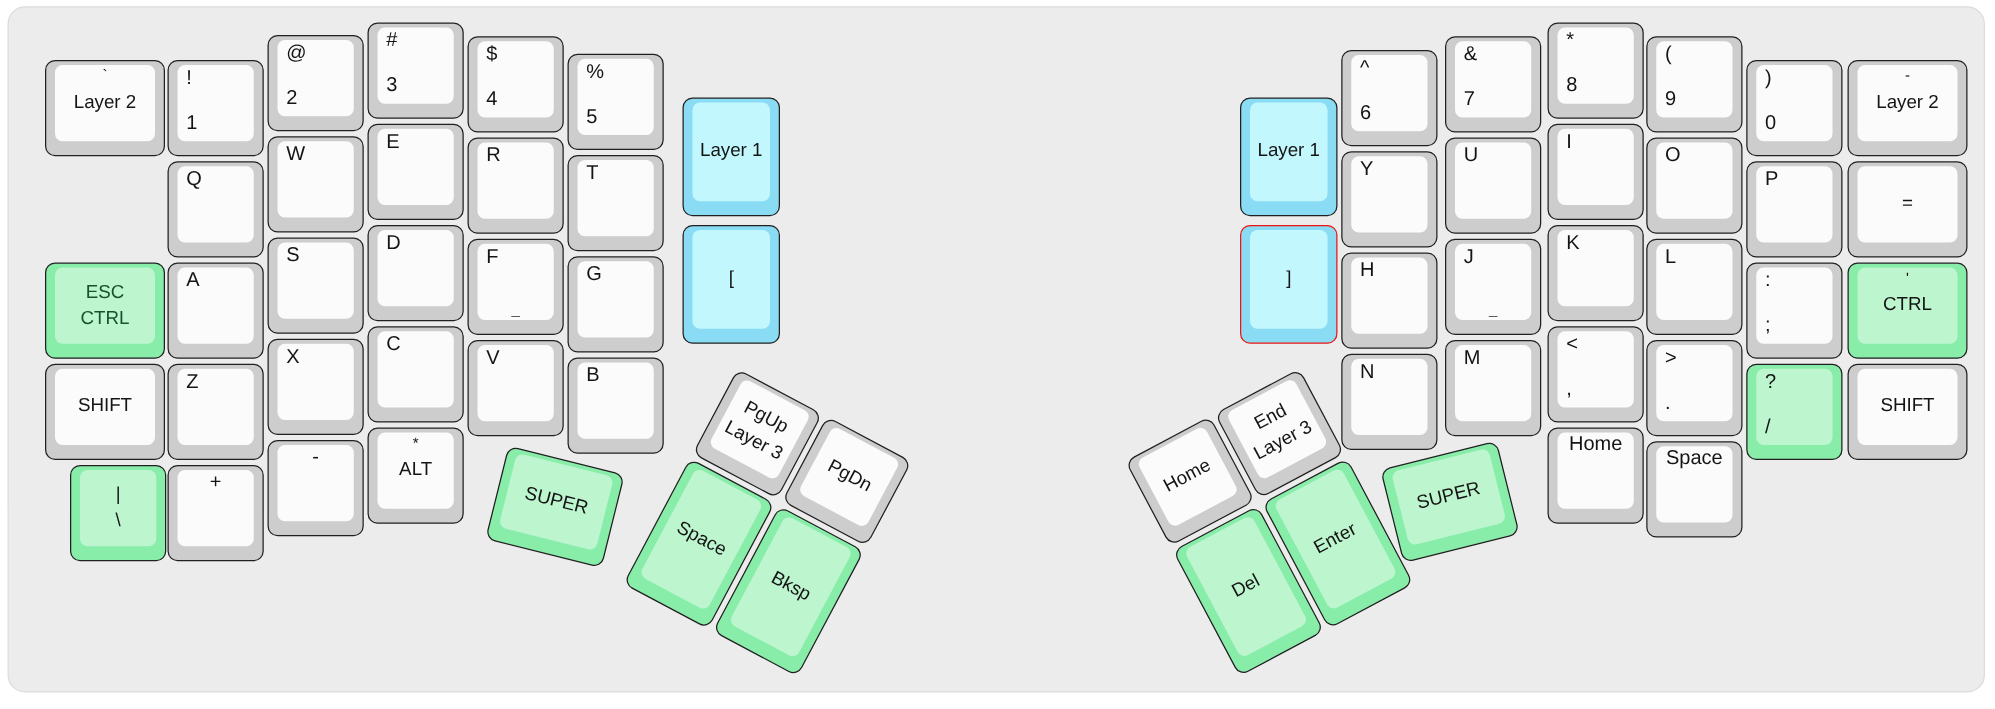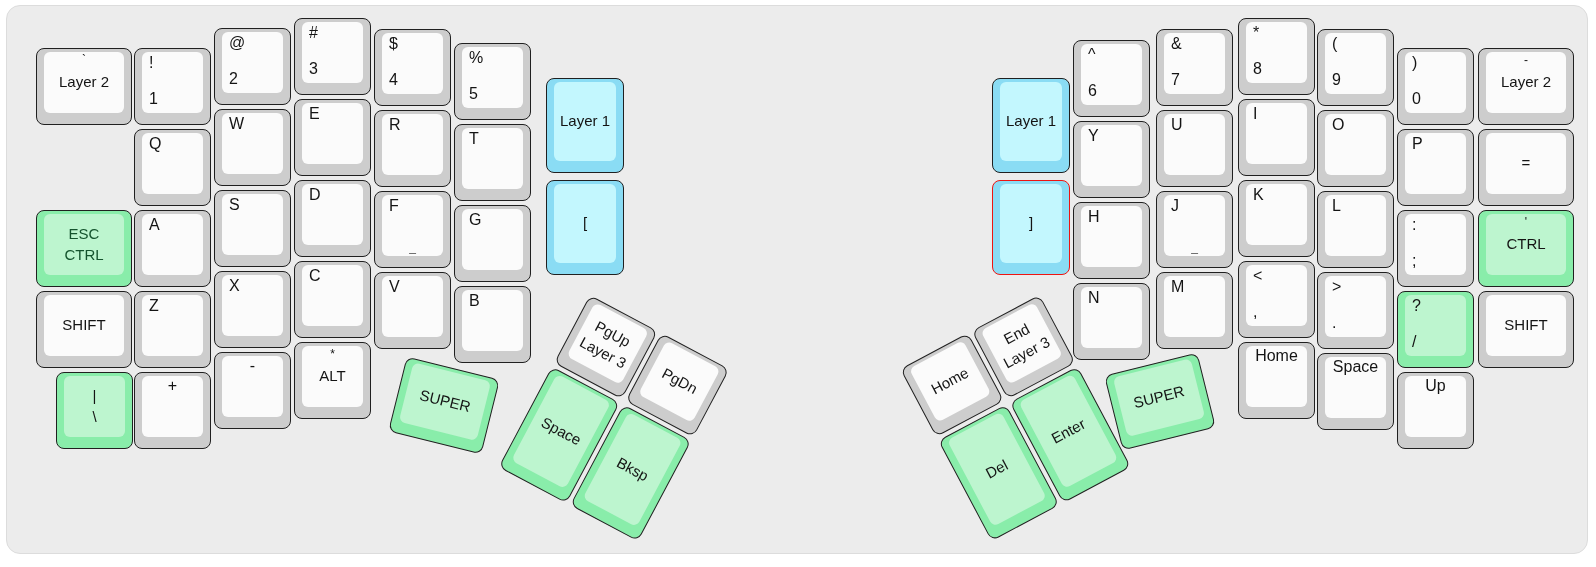--- a/index.html
+++ b/index.html
@@ -352,25 +352,20 @@
           <div class="lab p-tl" style="color: rgb(20, 20, 20);">:</div>
           <div class="lab p-bl" style="color: rgb(20, 20, 20);">;</div>
         </div>
       </div>
       <div class="key" style="left: 1397px; top: 291px; width: 77px; height: 77px; background: rgb(137, 237, 170); border-color: rgb(32, 32, 32);">
         <div class="cap" style="background: rgb(189, 245, 207);">
           <div class="lab p-tl" style="color: rgb(20, 20, 20);">?</div>
           <div class="lab p-bl" style="color: rgb(20, 20, 20);">/</div>
         </div>
       </div>
-      <div class="key" style="left: 1397px; top: 372px; width: 77px; height: 77px; background: rgb(205, 205, 205); border-color: rgb(32, 32, 32);">
-        <div class="cap" style="background: rgb(251, 251, 251);">
-          <div class="lab p-tc" style="color: rgb(20, 20, 20);">Up</div>
-        </div>
-      </div>
       <div class="key" style="left: 1478px; top: 48px; width: 96px; height: 77px; background: rgb(205, 205, 205); border-color: rgb(32, 32, 32);">
         <div class="cap" style="background: rgb(251, 251, 251);">
           <div class="lab p-tc small" style="color: rgb(20, 20, 20);">-</div>
           <div class="lab p-mc" style="color: rgb(20, 20, 20);">Layer 2</div>
         </div>
       </div>
       <div class="key" style="left: 1478px; top: 129px; width: 96px; height: 77px; background: rgb(205, 205, 205); border-color: rgb(32, 32, 32);">
         <div class="cap" style="background: rgb(251, 251, 251);">
           <div class="lab p-mc" style="color: rgb(20, 20, 20);">=</div>
         </div>

